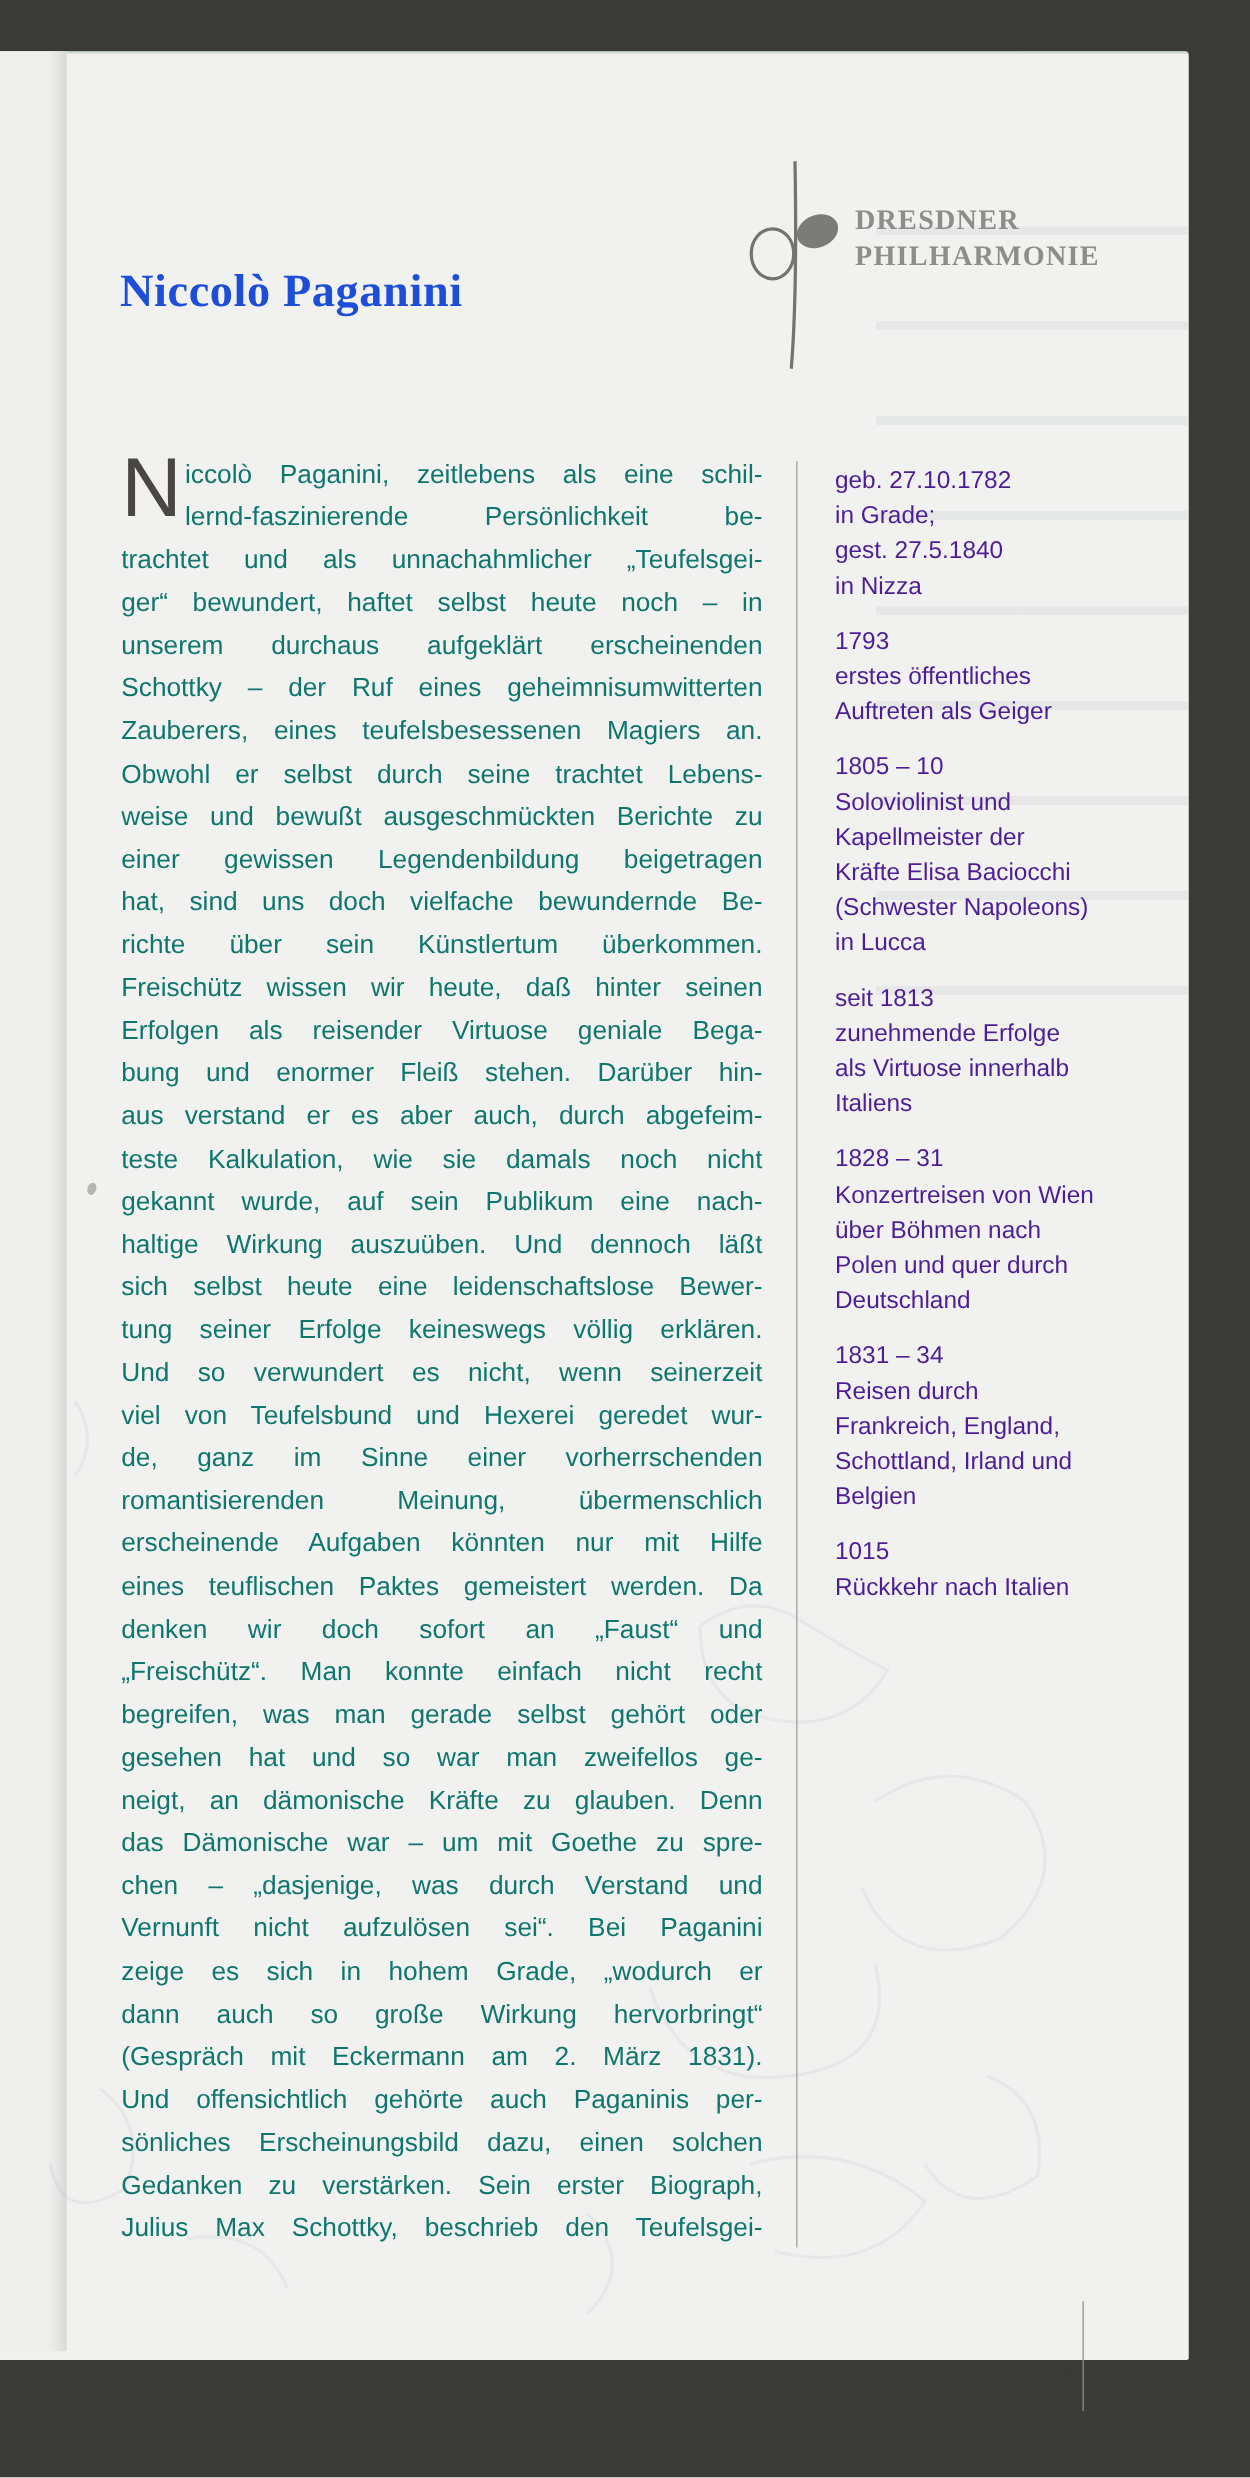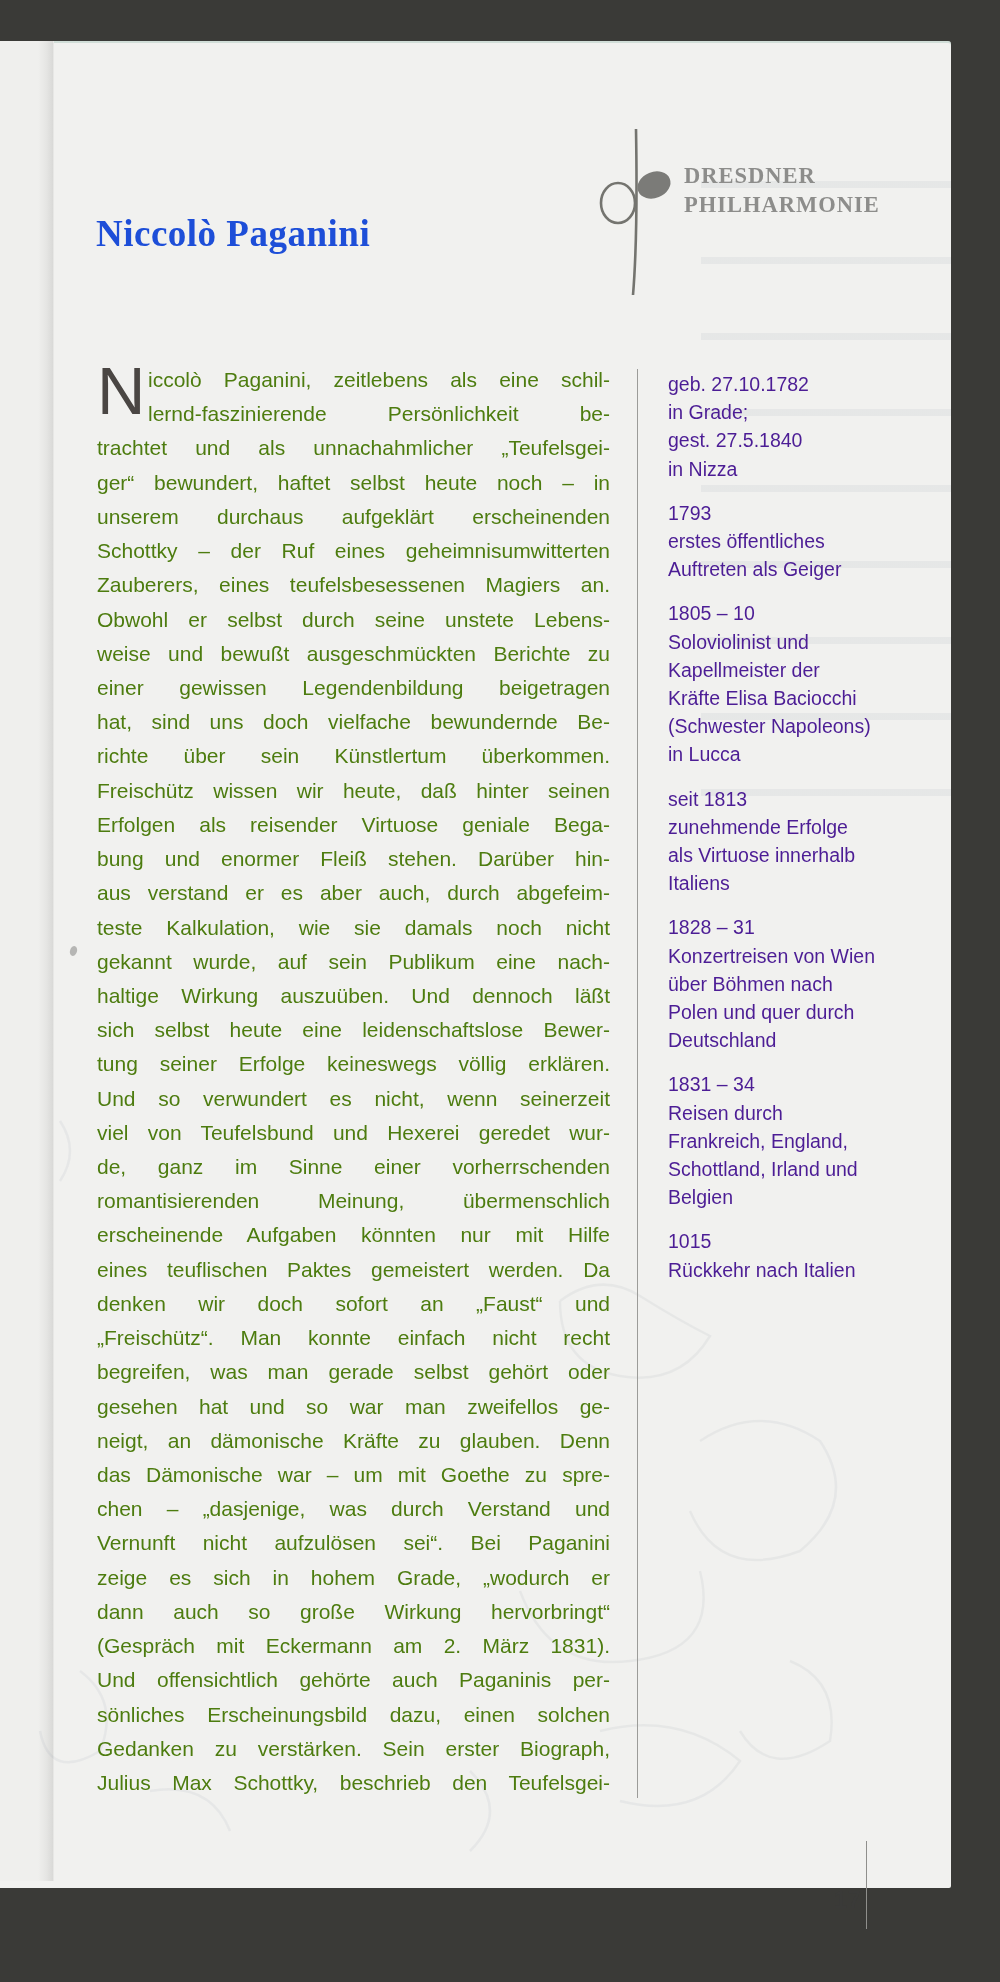--- a/index.html
+++ b/index.html
@@ -17,21 +17,21 @@
         background:#6f6f6d;opacity:.45;transform:rotate(18deg);}
   
   .title{position:absolute;left:96px;top:146px;font-family:"Liberation Serif",serif;
         font-weight:bold;font-size:37px;color:#1d4ed8;letter-spacing:.5px;}
   .dp-mark{position:absolute;left:597px;top:86px;}
   .brand-text{position:absolute;left:684px;top:121px;font-family:"Liberation Serif",serif;
         font-weight:bold;font-size:22.5px;line-height:28.5px;color:#8d8d8b;letter-spacing:1px;}
   
   .dropcap{position:absolute;left:97px;top:319px;font-size:67px;line-height:62px;color:#4a4643;}
   .article{position:absolute;left:97px;top:322px;width:513px;}
-  .body-line{font-size:21px;line-height:34.22px;height:34.22px;color:#4d7c0f;
+  .body-line{font-size:21px;line-height:34.22px;height:34.22px;color:#0f766e;
         text-align:justify;text-align-last:justify;word-spacing:1px;overflow:hidden;}
   .article .body-line:nth-child(1),.article .body-line:nth-child(2){padding-left:51px;}
   
   .divider{position:absolute;left:637px;top:328px;width:1px;height:1429px;background:#9c9c99;}
   .timeline{position:absolute;left:668px;top:329px;width:214px;color:#4c1d95;}
   .timeline-entry{margin-bottom:16px;}
   .timeline-line{font-size:19.5px;line-height:28.2px;}
   
   .pagenum{position:absolute;left:834px;top:1846px;font-size:23px;font-weight:bold;
         color:#3a3a38;letter-spacing:1px;}
@@ -84,21 +84,21 @@
 
     <div class="dropcap">N</div>
     <div class="article">
         <div class="body-line">iccolò Paganini, zeitlebens als eine schil-</div>
         <div class="body-line">lernd-faszinierende Persönlichkeit be-</div>
         <div class="body-line">trachtet und als unnachahmlicher „Teufelsgei-</div>
         <div class="body-line">ger“ bewundert, haftet selbst heute noch – in</div>
         <div class="body-line">unserem durchaus aufgeklärt erscheinenden</div>
         <div class="body-line">Schottky – der Ruf eines geheimnisumwitterten</div>
         <div class="body-line">Zauberers, eines teufelsbesessenen Magiers an.</div>
-        <div class="body-line">Obwohl er selbst durch seine unstete Lebens-</div>
+        <div class="body-line">Obwohl er selbst durch seine trachtet Lebens-</div>
         <div class="body-line">weise und bewußt ausgeschmückten Berichte zu</div>
         <div class="body-line">einer gewissen Legendenbildung beigetragen</div>
         <div class="body-line">hat, sind uns doch vielfache bewundernde Be-</div>
         <div class="body-line">richte über sein Künstlertum überkommen.</div>
         <div class="body-line">Freischütz wissen wir heute, daß hinter seinen</div>
         <div class="body-line">Erfolgen als reisender Virtuose geniale Bega-</div>
         <div class="body-line">bung und enormer Fleiß stehen. Darüber hin-</div>
         <div class="body-line">aus verstand er es aber auch, durch abgefeim-</div>
         <div class="body-line">teste Kalkulation, wie sie damals noch nicht</div>
         <div class="body-line">gekannt wurde, auf sein Publikum eine nach-</div>

